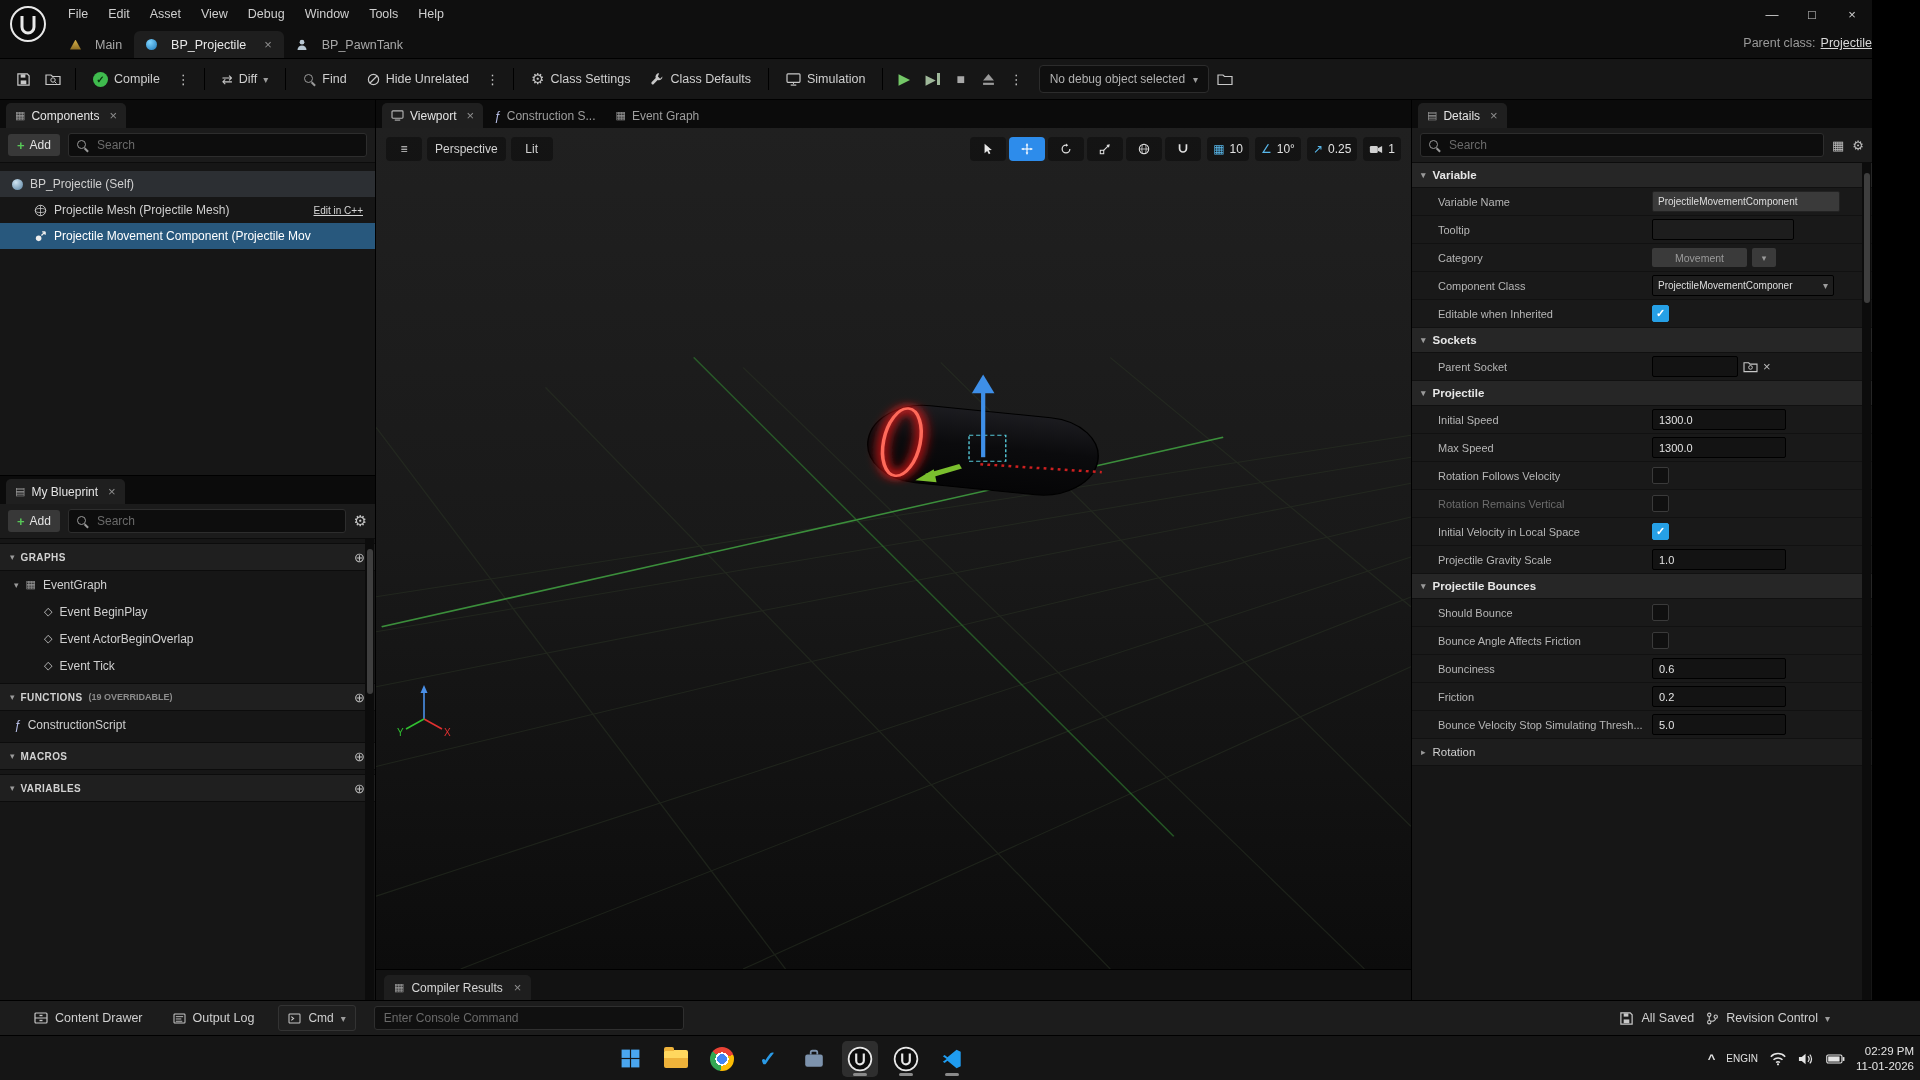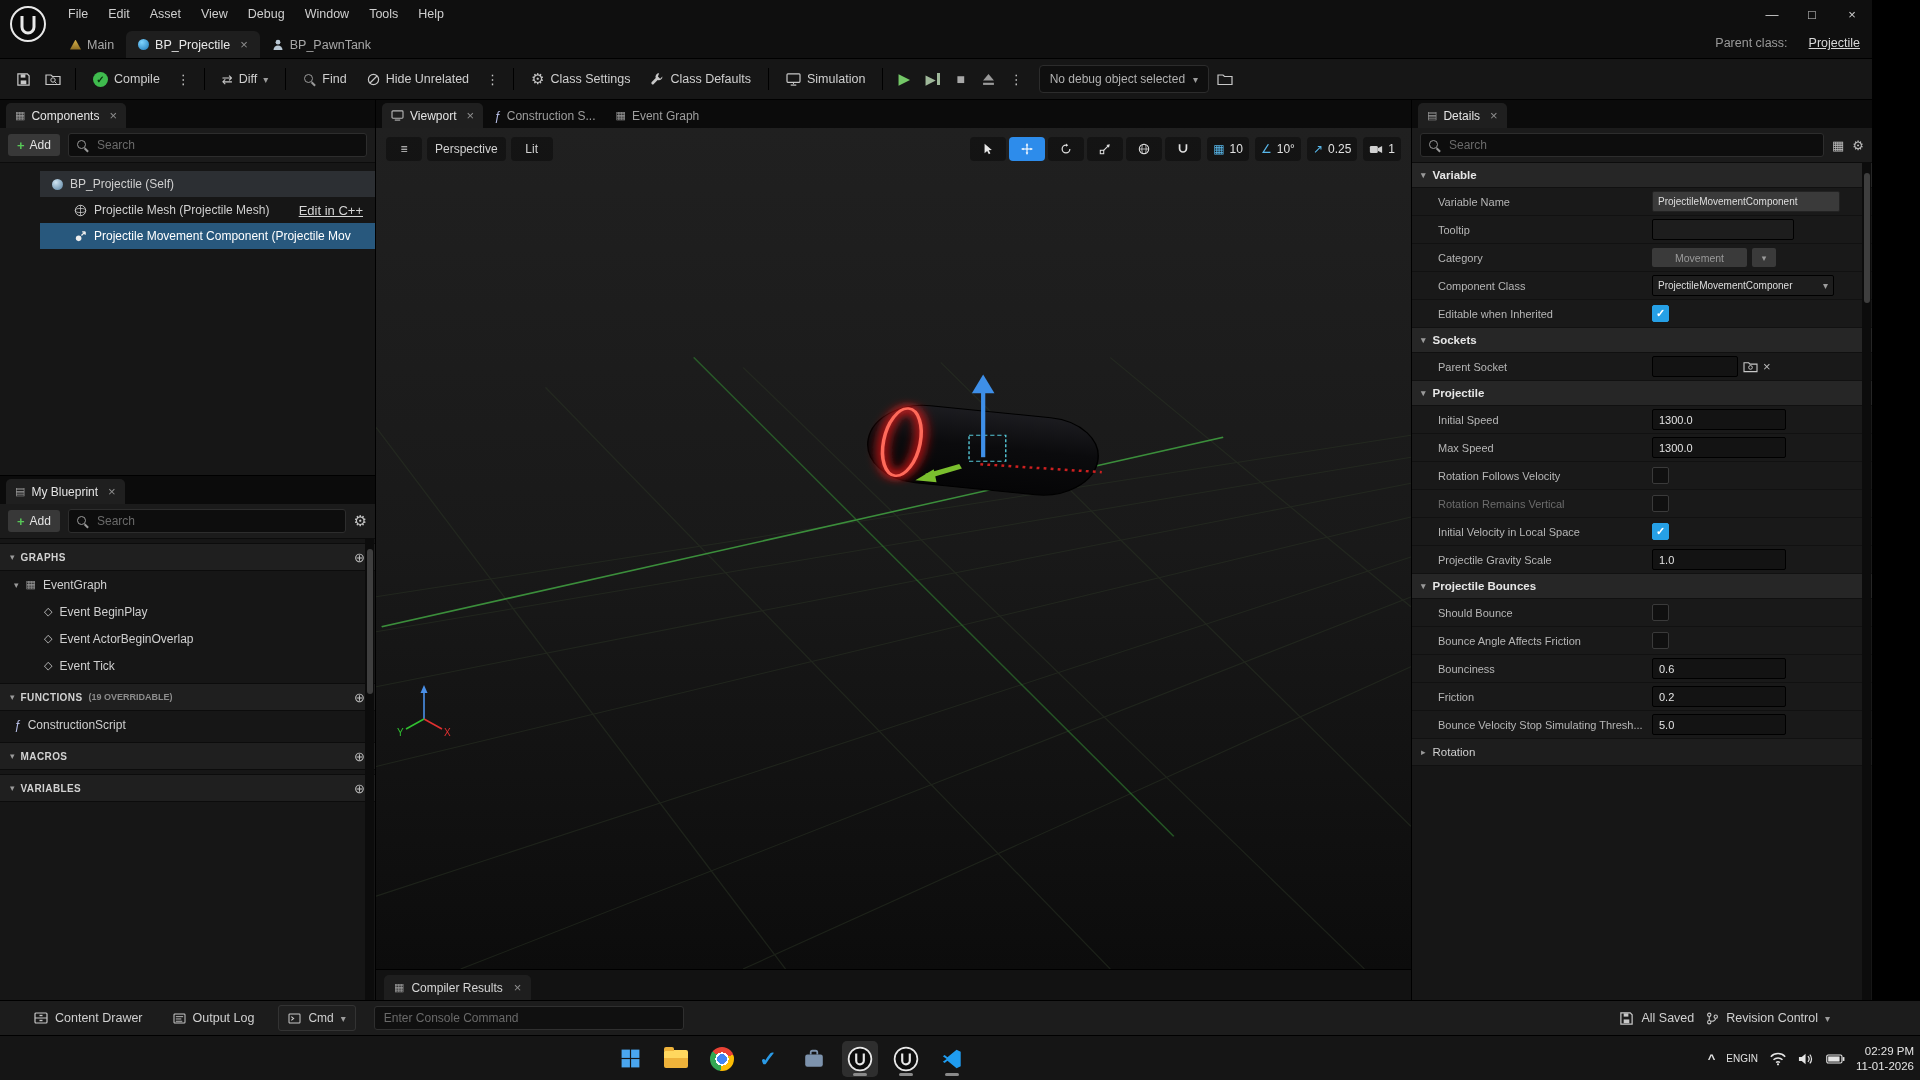--- a/index.html
+++ b/index.html
@@ -12,26 +12,26 @@
   .ue-window{width:1872px;height:1000px;background:#141414;display:flex;flex-direction:column;position:relative;}
   
   .titlebar{height:28px;background:#0f0f0f;display:flex;align-items:center;position:relative;}
   .ue-logo{position:absolute;left:8px;top:4px;width:40px;height:40px;z-index:6;display:flex;align-items:center;justify-content:center;}
   .menus{display:flex;margin-left:58px;}
   .menu-item{padding:0 10px;height:28px;display:flex;align-items:center;color:#cfcfcf;font-size:12.5px;cursor:default;}
   .win-controls{margin-left:auto;display:flex;}
   .win-btn{width:40px;height:28px;display:flex;align-items:center;justify-content:center;color:#cfcfcf;font-size:13px;}
   
   .tabrow{height:30px;background:#0f0f0f;border-bottom:1px solid #000;display:flex;align-items:flex-end;padding-left:58px;}
-  .asset-tab{height:27px;display:flex;align-items:center;gap:6px;padding:0 12px;color:#a8a8a8;font-size:12.5px;border-radius:6px 6px 0 0;}
+  .asset-tab{height:27px;display:flex;align-items:center;gap:14px;padding:0 12px;color:#a8a8a8;font-size:12.5px;border-radius:6px 6px 0 0;}
   .asset-tab.active{background:#1e1e1e;color:#e8e8e8;}
   .tab-close{color:#8f8f8f;font-size:13px;margin-left:4px;}
   .level-ico{width:11px;height:10px;background:linear-gradient(#d8b24a,#8a6a20);clip-path:polygon(50% 0,100% 100%,0 100%);display:inline-block;}
   .bp-ico{width:11px;height:11px;border-radius:50%;background:radial-gradient(circle at 35% 30%,#7fd4ff,#1d78b8);display:inline-block;}
-  .parent-class{margin-left:auto;padding-right:12px;align-self:center;color:#9a9a9a;font-size:12.5px;display:flex;gap:21px;}
+  .parent-class{margin-left:auto;padding-right:0;align-self:center;color:#9a9a9a;font-size:12.5px;display:flex;gap:5px;}
   .parent-class a{color:#d8d8d8;text-decoration:underline;}
   
   .toolbar{height:40px;background:#161616;border-bottom:1px solid #000;display:flex;align-items:center;padding:0 10px;gap:2px;}
   .tb-btn{display:flex;align-items:center;gap:6px;padding:0 9px;height:30px;color:#cfcfcf;font-size:12.5px;background:none;border:none;border-radius:4px;}
   .tb-iconbtn{display:flex;align-items:center;justify-content:center;min-width:26px;height:30px;background:none;border:none;color:#c8c8c8;border-radius:4px;}
   .tb-iconbtn.slim{min-width:14px;font-size:13px;}
   .tb-sep{width:1px;height:22px;background:#000;margin:0 6px;}
   .compile-badge{width:15px;height:15px;border-radius:50%;background:#3fbb4e;color:#08310d;display:flex;align-items:center;justify-content:center;font-size:10px;font-weight:bold;}
   .chev{font-size:10px;color:#9c9c9c;}
   .glyph{font-size:13px;color:#c4c4c4;}
@@ -53,27 +53,27 @@
   .ptab-ico{font-size:11px;color:#9a9a9a;}
   .addrow{height:34px;display:flex;align-items:center;gap:8px;padding:0 8px;background:#1b1b1b;border-bottom:1px solid #0c0c0c;}
   .add-btn{display:flex;align-items:center;gap:5px;height:22px;padding:0 9px;background:#383838;border:none;border-radius:3px;color:#e4e4e4;font-size:12px;}
   .add-btn .plus{color:#58c858;font-weight:bold;font-size:13px;}
   .searchbox{flex:1;height:22px;background:#0d0d0d;border:1px solid #2d2d2d;border-radius:3px;display:flex;align-items:center;gap:6px;padding:0 7px;}
   .searchbox input{flex:1;background:none;border:none;outline:none;color:#d0d0d0;font-size:12px;min-width:0;}
   .searchbox input::placeholder{color:#6a6a6a;}
   
   .left-col{width:375px;flex:none;display:flex;flex-direction:column;background:#141414;border-right:1px solid #000;}
   .components-panel{height:375px;flex:none;background:#161616;display:flex;flex-direction:column;border-bottom:1px solid #000;}
-  .comp-tree{padding-top:8px;padding-left:40px;}
+  .comp-tree{padding-top:8px;}
   .comp-row{height:26px;display:flex;align-items:center;gap:7px;padding-left:12px;color:#cfcfcf;font-size:12px;white-space:nowrap;overflow:hidden;}
   .comp-row.root{background:#2c2f33;}
   .comp-row.child{padding-left:34px;}
   .comp-row.selected{background:#28587d;color:#fff;}
   .sphere-blue{width:11px;height:11px;border-radius:50%;background:radial-gradient(circle at 35% 30%,#cfe4f2,#57809f);flex:none;}
-  .edit-link{margin-left:auto;margin-right:12px;color:#d6d6d6;text-decoration:underline;font-size:13px;}
+  .edit-link{margin-left:auto;margin-right:12px;color:#d6d6d6;text-decoration:underline;font-size:10px;}
   .trunc{overflow:hidden;white-space:nowrap;}
   
   .myblueprint-panel{flex:1;background:#161616;display:flex;flex-direction:column;position:relative;}
   .bp-body{flex:1;position:relative;padding-top:4px;}
   .bp-section{height:26px;display:flex;align-items:center;gap:6px;padding:0 10px;background:#1f1f1f;border-top:1px solid #0c0c0c;border-bottom:1px solid #0c0c0c;margin-top:4px;}
   .bp-section:first-child{margin-top:0;}
   .sec-title{font-size:10px;font-weight:bold;letter-spacing:.4px;color:#d2d2d2;}
   .sec-note{font-size:9px;color:#8d8d8d;font-weight:bold;}
   .sec-ch{font-size:9px;color:#9a9a9a;}
   .sec-plus{margin-left:auto;color:#bdbdbd;font-size:13px;}

